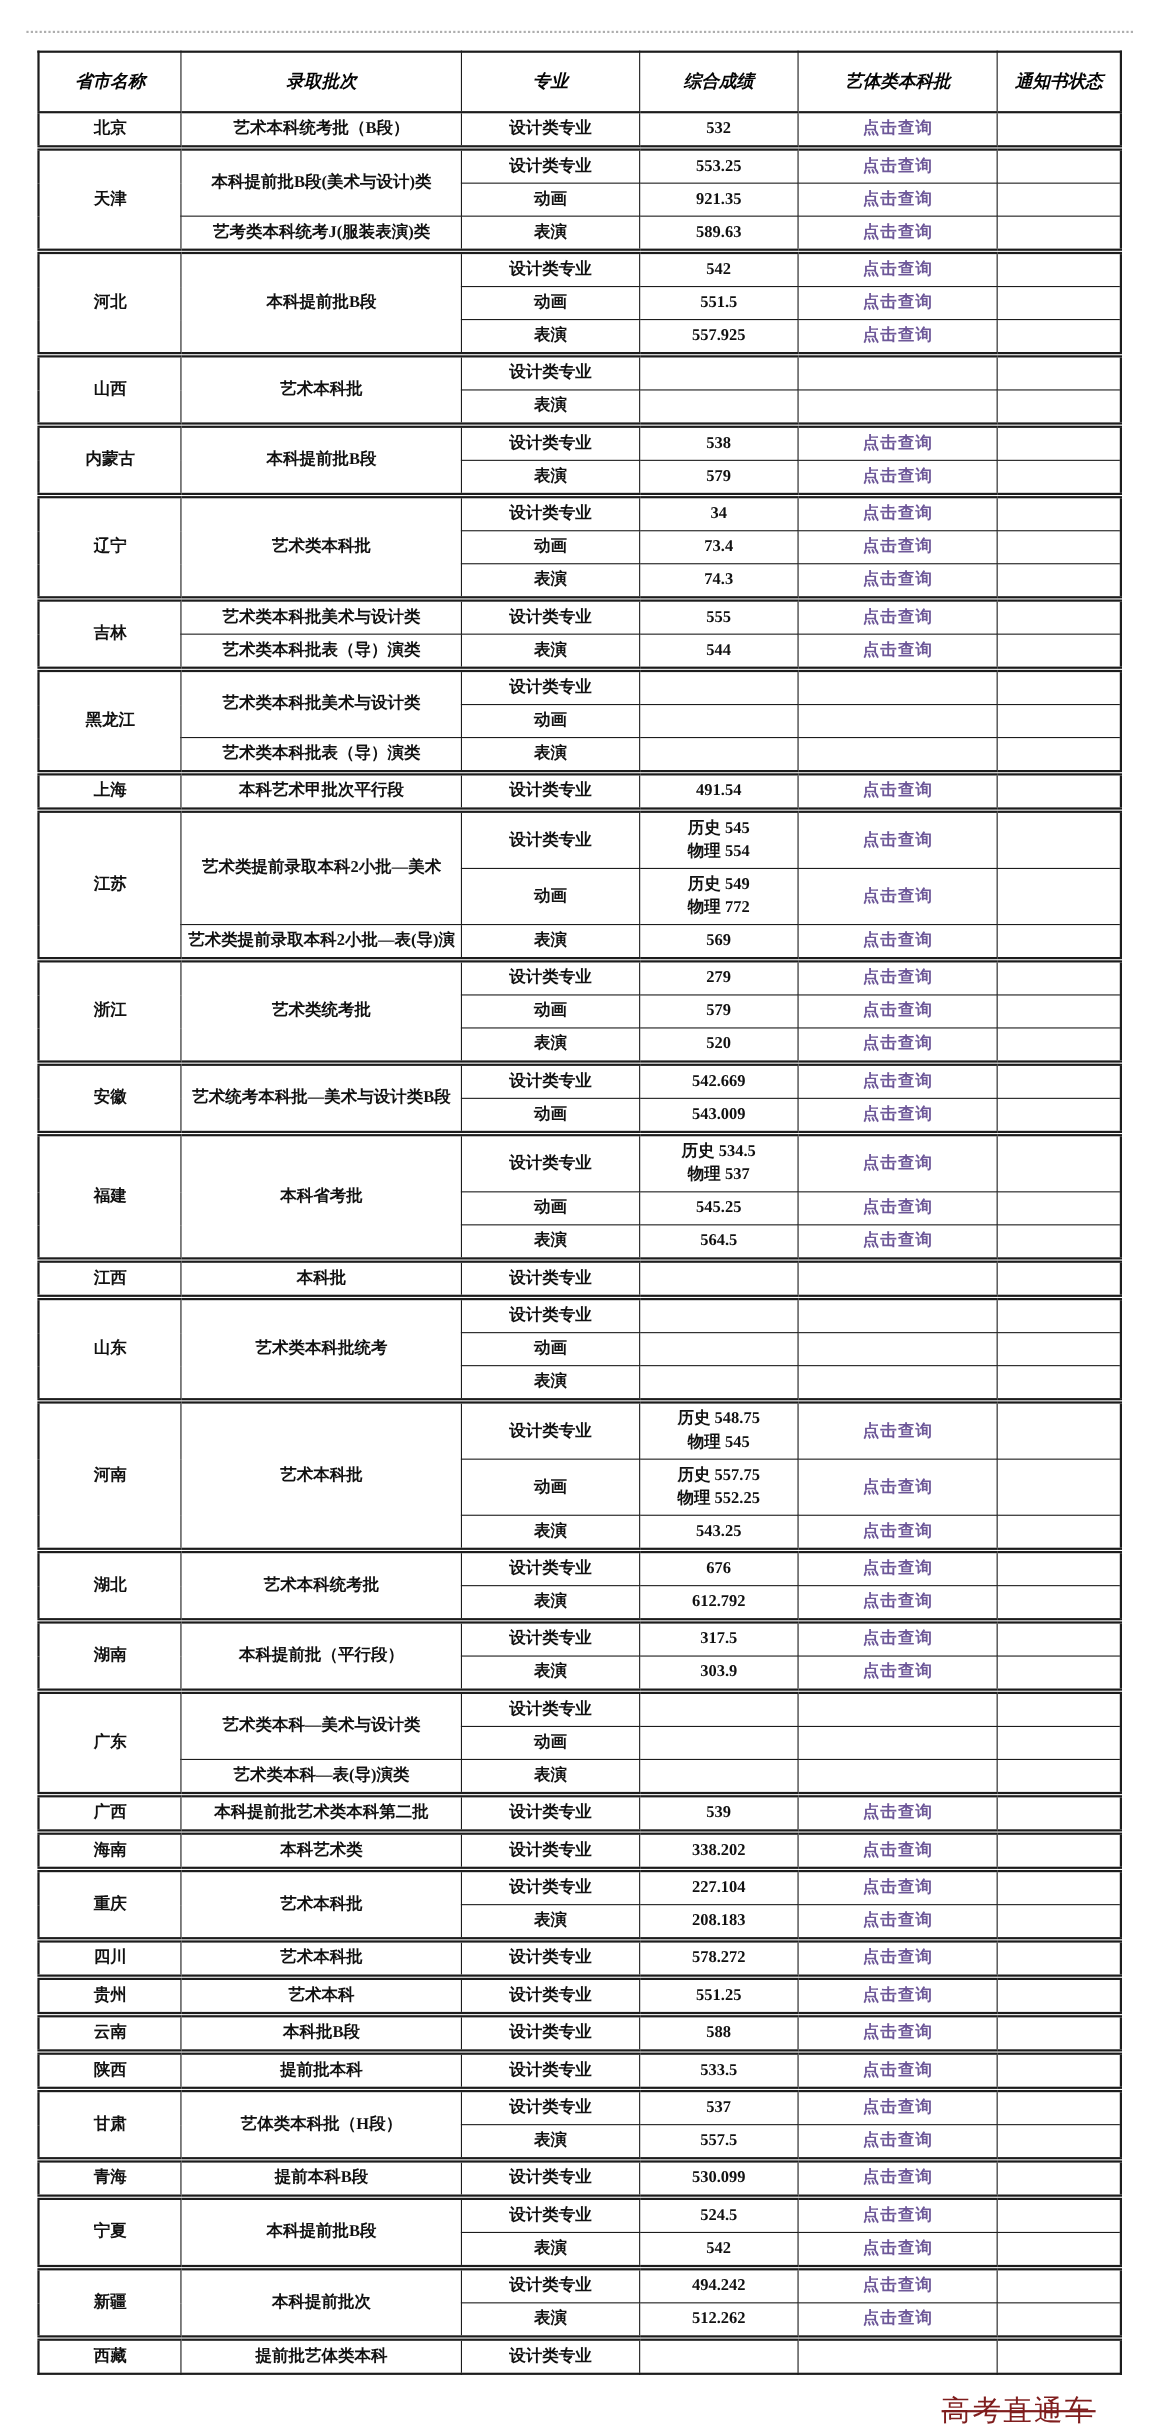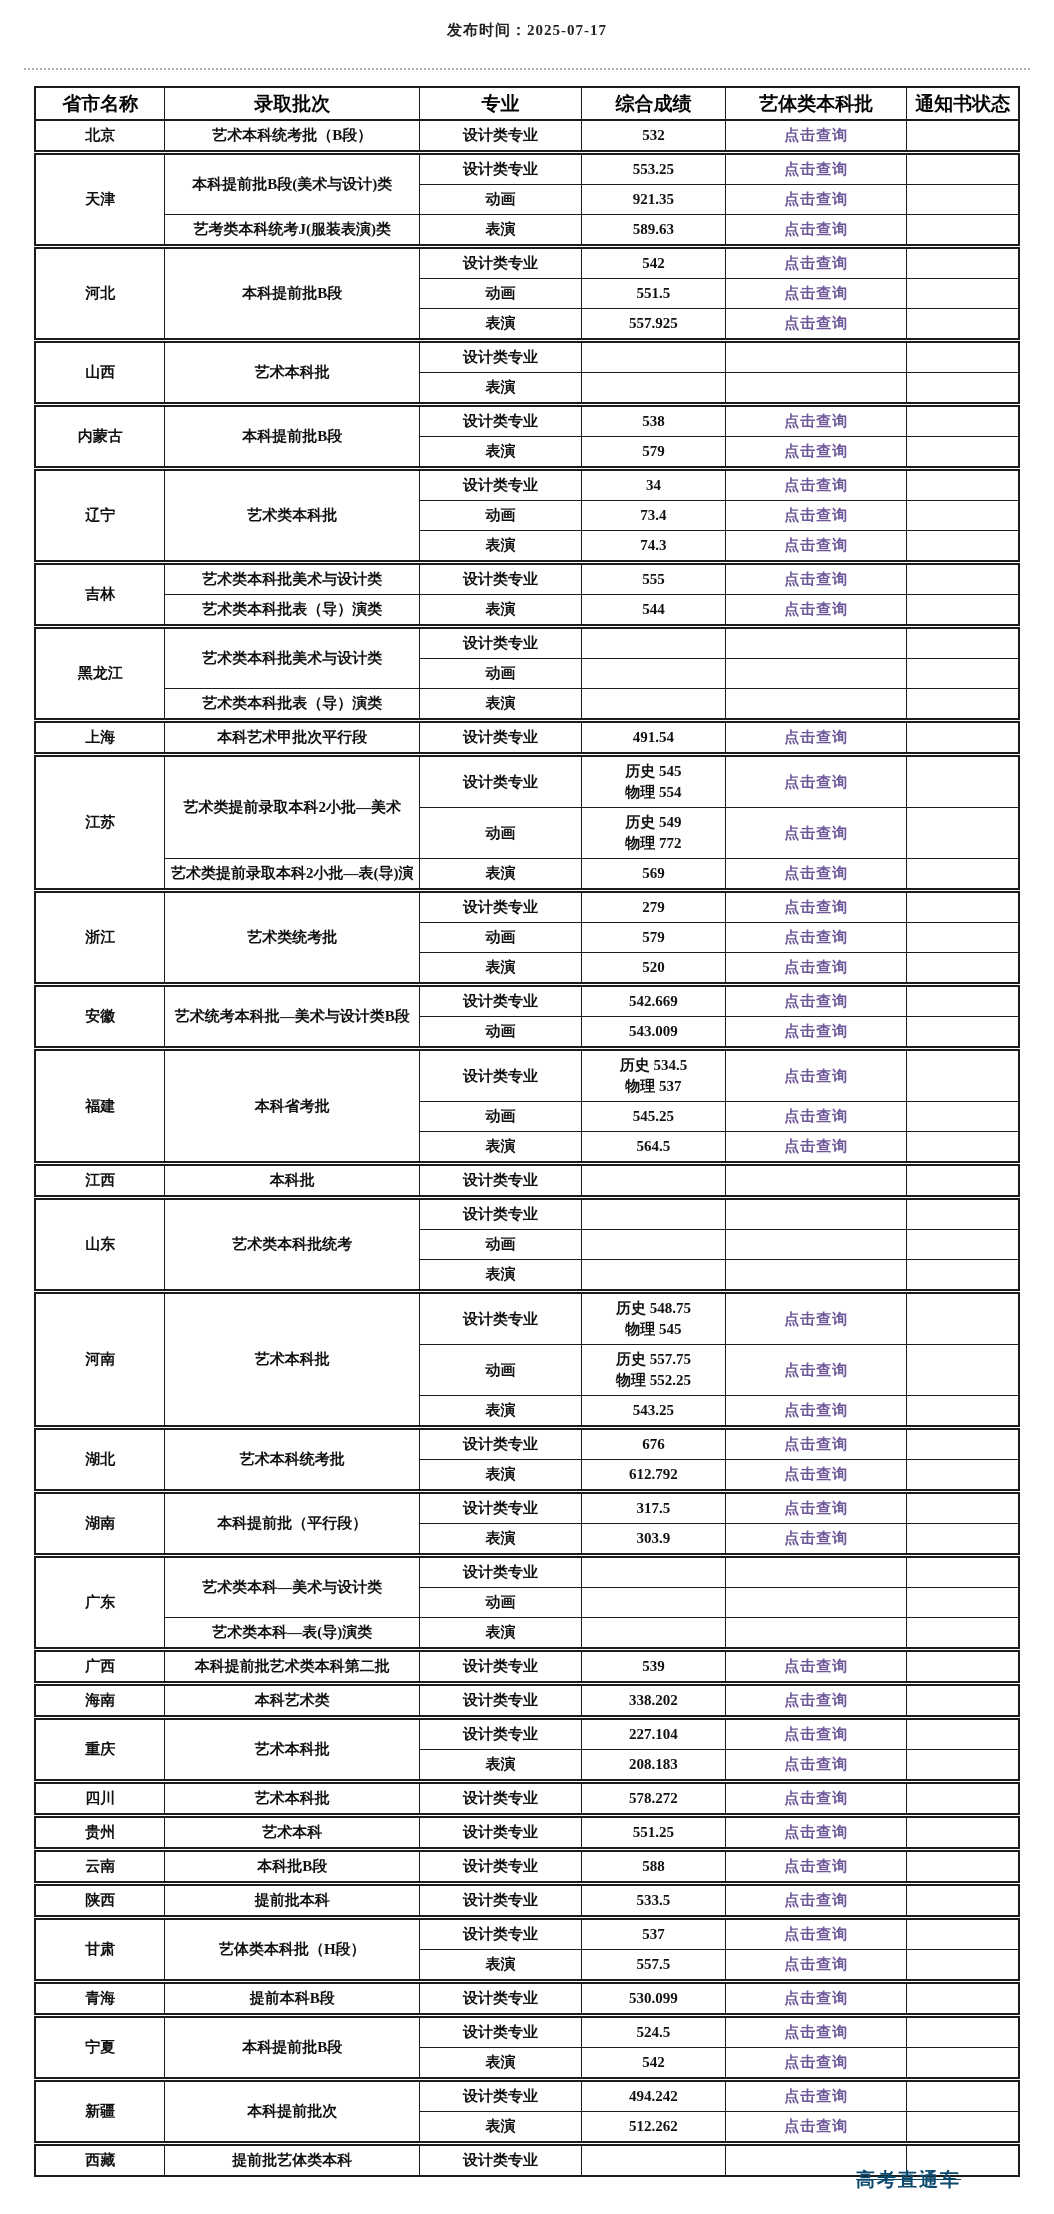--- a/index.html
+++ b/index.html
@@ -52,24 +52,25 @@
     border: 1px solid #1c1c1c;
     text-align: center;
     vertical-align: middle;
     font-weight: 700;
     font-size: 15px;
     line-height: 21px;
     padding: 4px 4px;
     overflow: hidden;
   }
   table.admission th {
-    font-size: 19px;
-    padding: 5px 4px;
+    font-size: 16px;
+    padding: 16px 4px;
     color: #050505;
     border-bottom: 2px solid #1c1c1c;
+    font-style: italic;
   }
   
   table.admission tr.group-start td {
     border-top: 5px double #1c1c1c;
   }
   col.c-province { width: 13.2%; }
   col.c-batch    { width: 25.9%; }
   col.c-major    { width: 16.4%; }
   col.c-score    { width: 14.7%; }
   col.c-query    { width: 18.4%; }
@@ -78,36 +79,35 @@
   .query-link {
     color: #6e5899;
     font-weight: 700;
     cursor: pointer;
     letter-spacing: 1px;
   }
   .watermark {
     position: absolute;
     left: 856px;
     top: 2146px;
-    font-size: 19px;
-    color: #0c4a6e;
+    font-size: 26px;
+    color: #7f1d1d;
     text-decoration: line-through;
     letter-spacing: 2px;
-    font-weight: 700;
+    font-weight: 400;
     white-space: nowrap;
     pointer-events: none;
   }
 </style>
 </head>
 <body>
 
 <div class="page">
 
 
-  <div class="publish-time">发布时间：2025-07-17</div>
 
   <hr class="dotted-divider">
 
   <table class="admission">
     <colgroup>
       <col class="c-province">
         <col class="c-batch">
         <col class="c-major">
       <col class="c-score">
         <col class="c-query">

